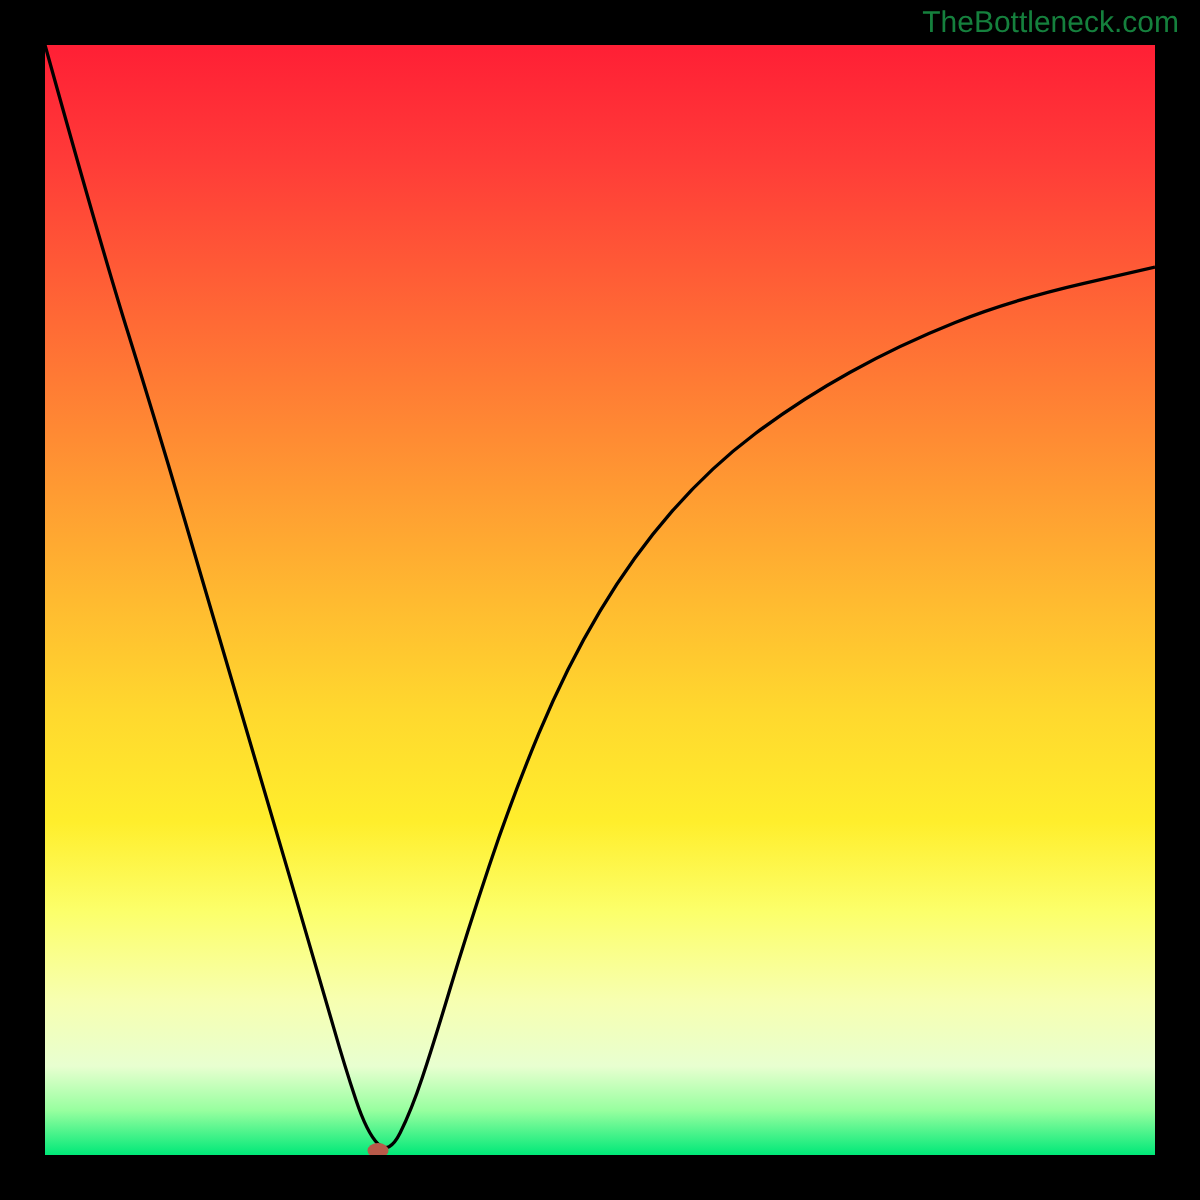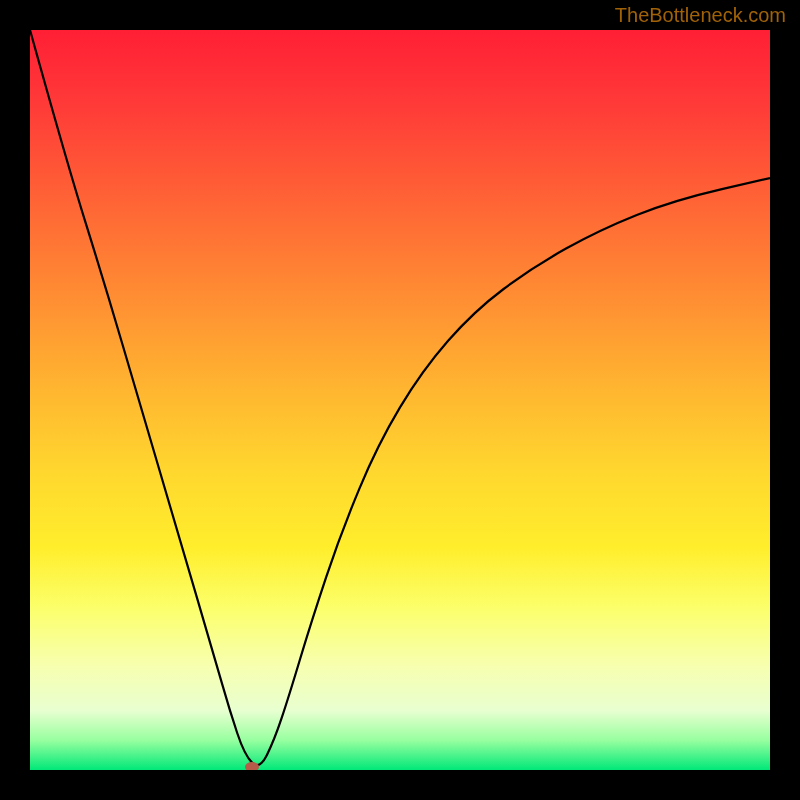--- a/index.html
+++ b/index.html
@@ -8,21 +8,21 @@
     height: 800px;
     background: #000;
     position: relative;
     font-family: Arial, Helvetica, sans-serif;
     overflow: hidden;
   }
   .watermark {
     position: absolute;
     top: 4px;
     right: 14px;
-    color: #a16207;
+    color: #15803d;
     font-size: 20px;
     z-index: 10;
   }
   .plot-area {
     position: absolute;
     left: 30px;
     top: 30px;
     width: 740px;
     height: 740px;
   }

